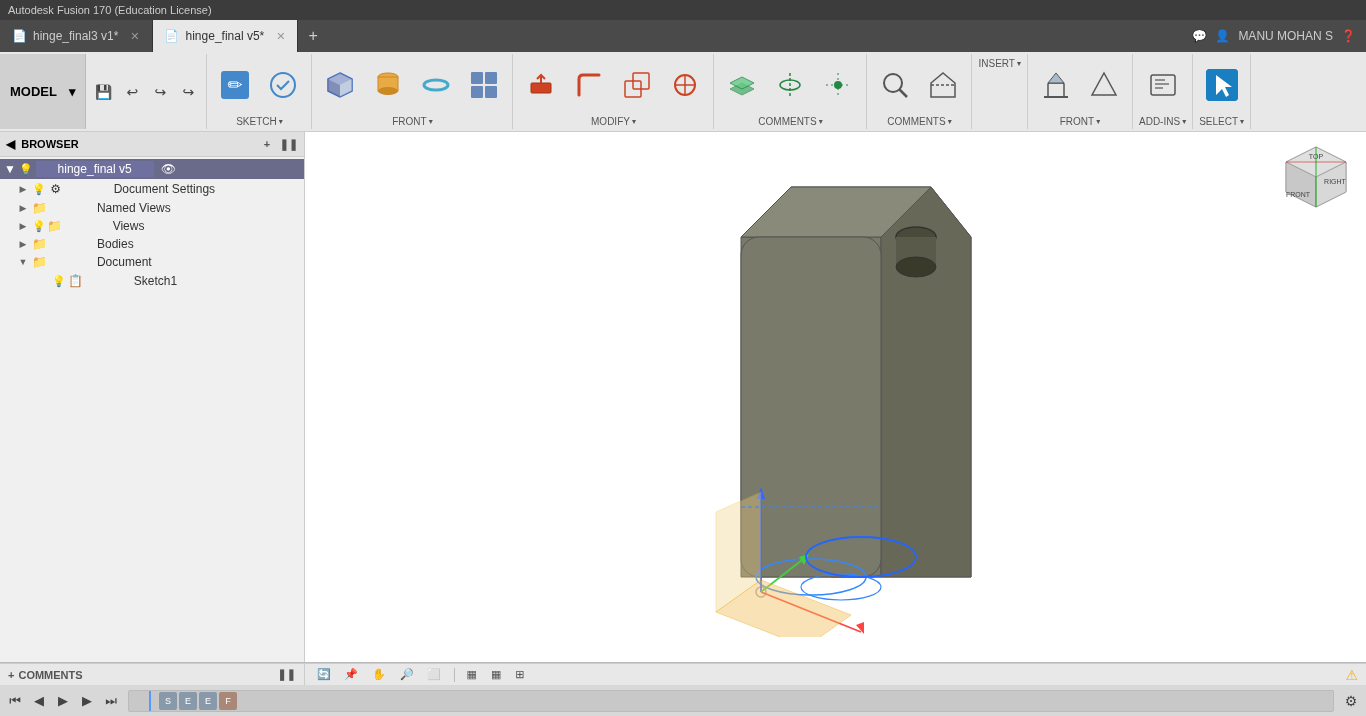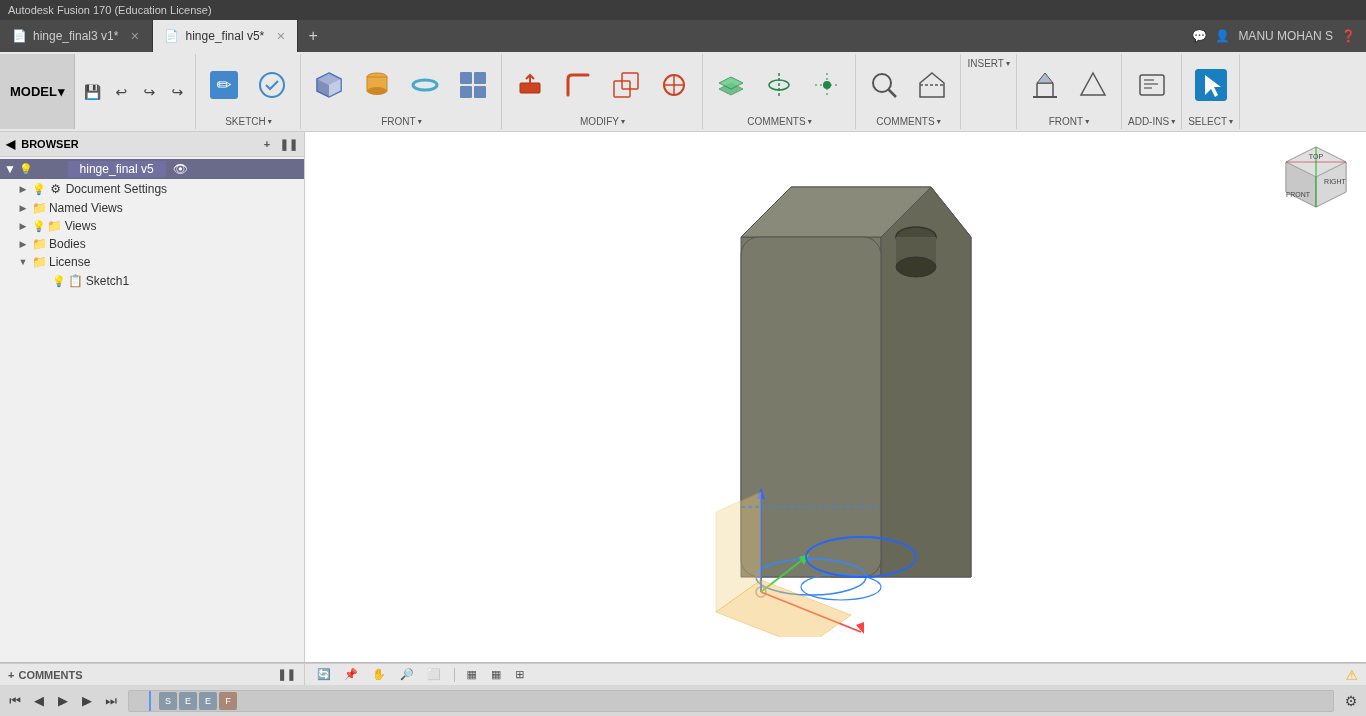--- a/index.html
+++ b/index.html
@@ -90,21 +90,21 @@
       align-items: center;
       gap: 2px;
       cursor: pointer;
     }
     .section-label .arrow { font-size: 8px; }
 
     
     .model-dropdown {
       display: flex;
       align-items: center;
-      gap: 1px;
+      gap: 12px;
       padding: 16px 10px;
       background: #d0d0d0;
       border-right: 1px solid #bbb;
       cursor: pointer;
       font-size: 13px;
       font-weight: bold;
     }
 
     
     #quick-toolbar {
@@ -167,40 +167,39 @@
       display: flex;
       align-items: center;
       padding: 2px 4px;
       cursor: pointer;
       font-size: 12px;
       color: #333;
       gap: 2px;
     }
     .tree-expand { width: 14px; display: flex; align-items: center; justify-content: center; font-size: 9px; color: #666; }
     .tree-icon { width: 16px; height: 16px; display: flex; align-items: center; justify-content: center; font-size: 12px; }
-    .tree-label { font-size: 12px; }
+    .tree-label { font-size: 12px; margin-left: 48px; }
     .tree-bulb { font-size: 11px; color: #f0c040; }
     .tree-folder { font-size: 12px; color: #888; }
 
     
     .tree-root-item {
       display: flex;
       align-items: center;
       padding: 2px 4px;
       background: #6a6a8a;
       color: #fff;
       font-size: 12px;
       gap: 3px;
       cursor: pointer;
     }
     .root-label-bg {
       background: #7070a0;
-      padding: 1px 12px;
+      padding: 1px 22px;
       font-size: 12px;
-      margin-left: 32px;
     }
 
     
     #viewport {
       flex: 1;
       background: #ffffff;
       position: relative;
       overflow: hidden;
     }
 
@@ -642,21 +641,21 @@
 
       <div class="tree-item" style="padding-left:16px;">
         <span class="tree-expand">▶</span>
         <span class="tree-folder">📁</span>
         <span class="tree-label">Bodies</span>
       </div>
 
       <div class="tree-item" style="padding-left:16px;">
         <span class="tree-expand">▼</span>
         <span class="tree-folder">📁</span>
-        <span class="tree-label">License</span>
+        <span class="tree-label">Document</span>
       </div>
 
       <div class="tree-item" style="padding-left:36px;">
         <span class="tree-expand"> </span>
         <span class="tree-bulb">💡</span>
         <span class="tree-icon">📋</span>
         <span class="tree-label">Sketch1</span>
       </div>
     </div>
   </div>

